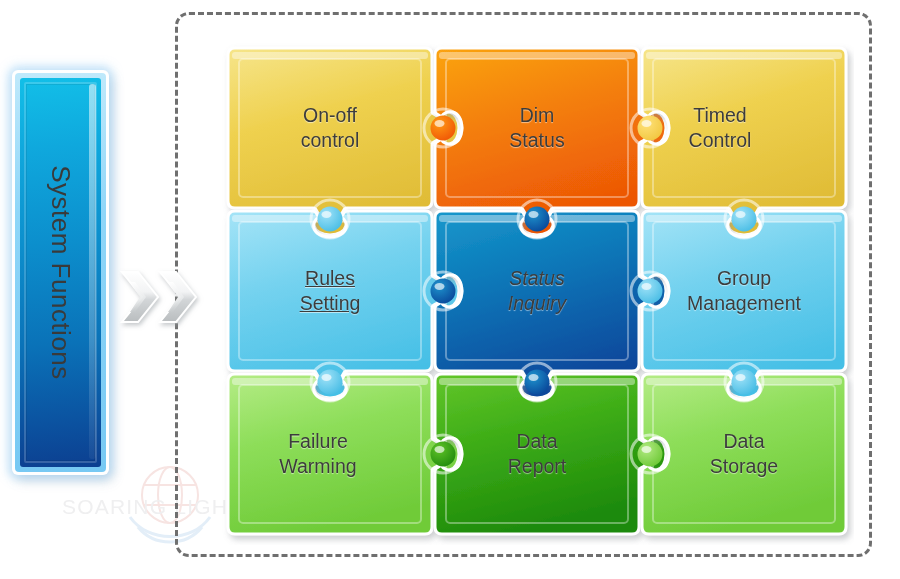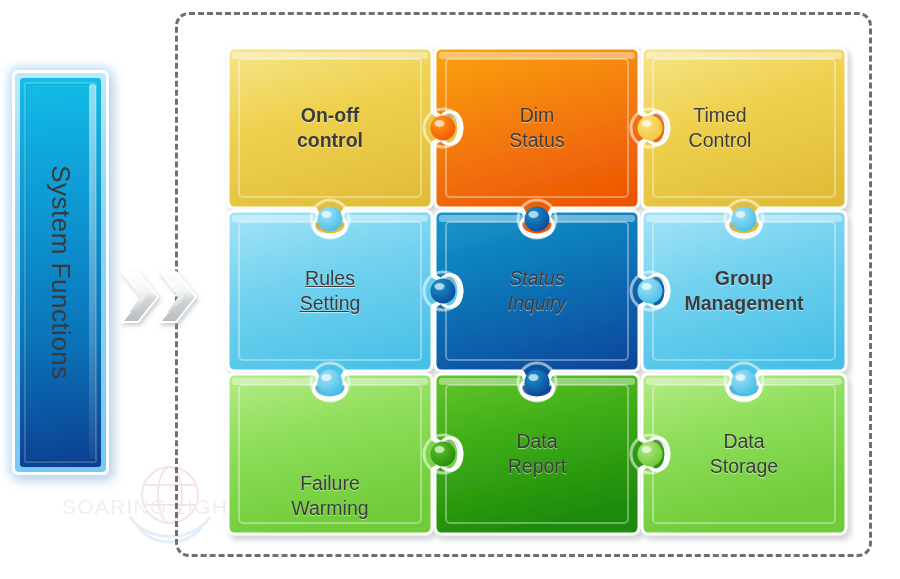--- a/index.html
+++ b/index.html
@@ -377,33 +377,33 @@
           <circle cx="315" cy="342" r="12.5" fill="url(#t_dark-blue)"></circle>
           <ellipse cx="311.5" cy="337.5" rx="5" ry="3.4" fill="rgba(255,255,255,0.65)"></ellipse>
         </g>
         <g>
           <circle cx="522" cy="342" r="19" fill="none" stroke="rgba(255,255,255,0.55)" stroke-width="3"></circle>
           <circle cx="522" cy="342" r="12.5" fill="url(#t_light-blue)"></circle>
           <ellipse cx="518.5" cy="337.5" rx="5" ry="3.4" fill="rgba(255,255,255,0.65)"></ellipse>
         </g>
       </svg>
     <div id="labels-layer">
-        <div class="cell-label" style="left: 14px; top: 63px; width: 188px; font-weight: bold;">On-off
+        <div class="cell-label" style="left: 14px; top: 63px; width: 188px;">On-off
 control</div>
         <div class="cell-label" style="left: 221px; top: 63px; width: 188px;">Dim
 Status</div>
         <div class="cell-label" style="left: 404px; top: 63px; width: 188px;">Timed
 Control</div>
         <div class="cell-label" style="left: 14px; top: 226px; width: 188px; text-decoration: underline;">Rules
 Setting</div>
         <div class="cell-label" style="left: 221px; top: 226px; width: 188px; font-style: italic;">Status
 Inquiry</div>
-        <div class="cell-label" style="left: 428px; top: 226px; width: 188px; font-weight: bold;">Group
+        <div class="cell-label" style="left: 428px; top: 226px; width: 188px;">Group
 Management</div>
-        <div class="cell-label" style="left: 14px; top: 389px; width: 188px; margin-top: 42px;">Failure
+        <div class="cell-label" style="left: 2px; top: 389px; width: 188px;">Failure
 Warming</div>
         <div class="cell-label" style="left: 221px; top: 389px; width: 188px;">Data
 Report</div>
         <div class="cell-label" style="left: 428px; top: 389px; width: 188px;">Data
 Storage</div>
       </div>
   </div>
 
 </div>
 

